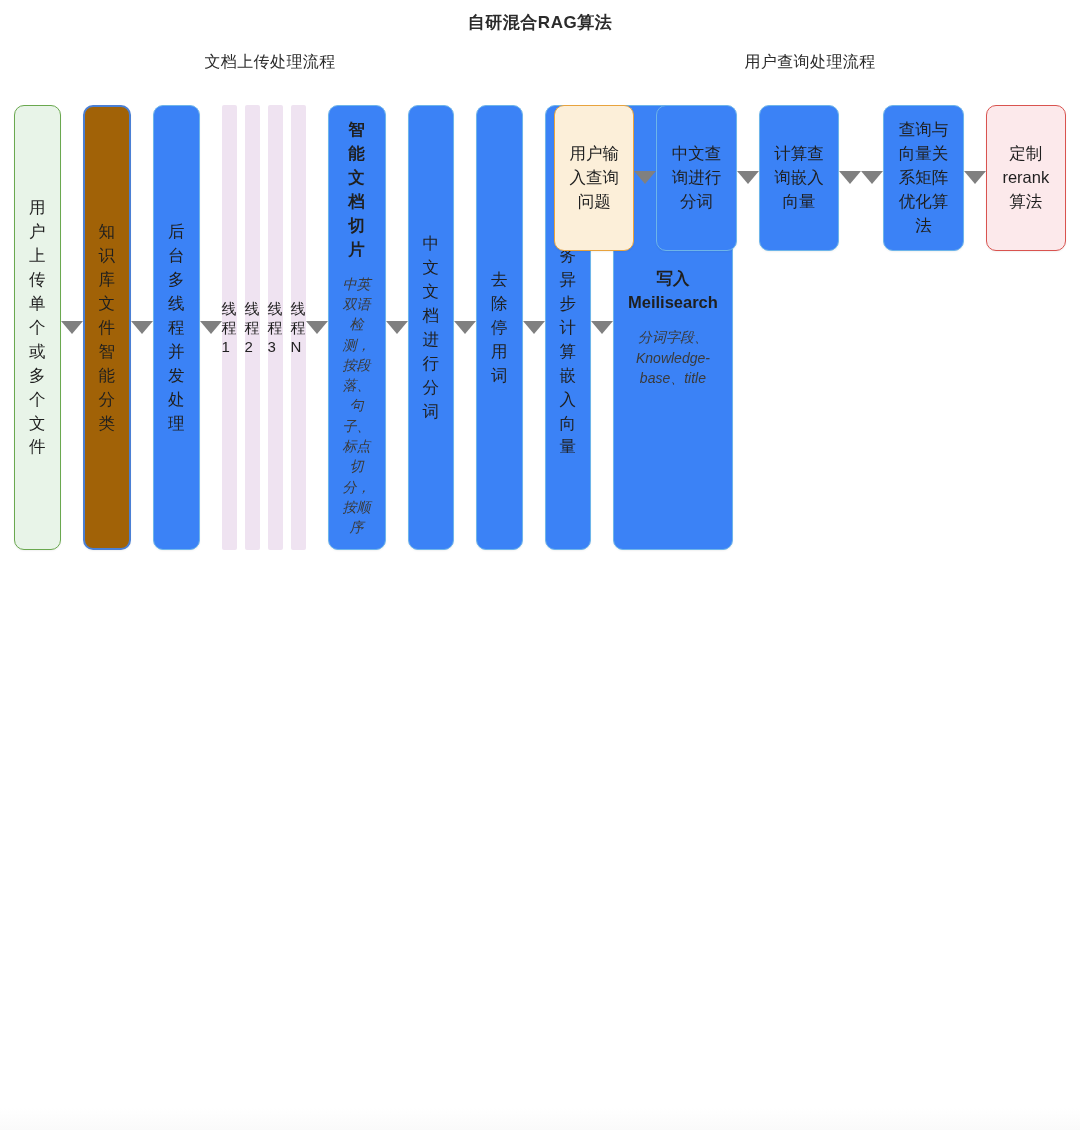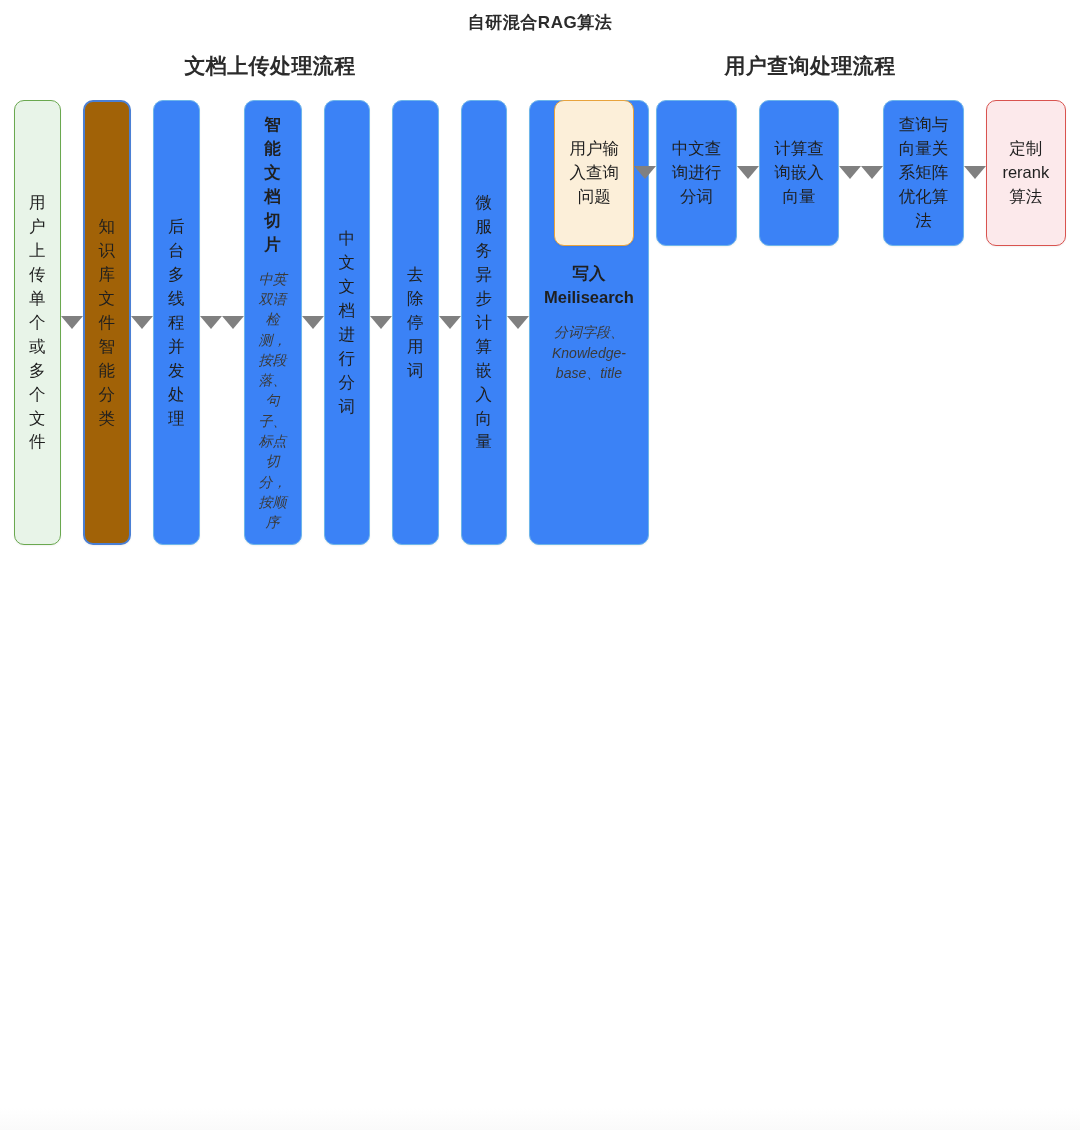--- a/index.html
+++ b/index.html
@@ -39,25 +39,25 @@
 
   .column {
     width: 540px;
     display: flex;
     flex-direction: column;
     align-items: center;
     padding: 0 14px;
   }
 
   .column-title {
-    font-size: 21px;
-    font-weight: bold;
+    font-size: 16px;
+    font-weight: normal;
     color: #2b2b2b;
     text-align: center;
-    margin-bottom: 20px;
+    margin-bottom: 32px;
     letter-spacing: 0.4px;
   }
 
   .flow {
     width: 100%;
     display: flex;
     flex-direction: row;
     align-items: stretch;
   }
 
@@ -161,20 +161,26 @@
           </div>
           <div class="arrow"></div>
           <div class="node blue-strong">
             <span class="node-title">知识库文件智能分类</span>
           </div>
           <div class="arrow"></div>
           <div class="node blue">
             <span class="node-title">后台多线程并发处理</span>
           </div>
           <div class="arrow"></div>
+          <div class="thread-row">
+            <div class="thread-box">线程1</div>
+            <div class="thread-box">线程2</div>
+            <div class="thread-box">线程3</div>
+            <div class="thread-box">线程N</div>
+          </div>
           <div class="arrow"></div>
           <div class="node blue has-sub">
             <span class="node-title">智能文档切片</span>
             <span class="node-sub">中英双语检测，按段落、句子、标点切分，按顺序</span>
           </div>
           <div class="arrow"></div>
           <div class="node blue">
             <span class="node-title">中文文档进行分词</span>
           </div>
           <div class="arrow"></div>

